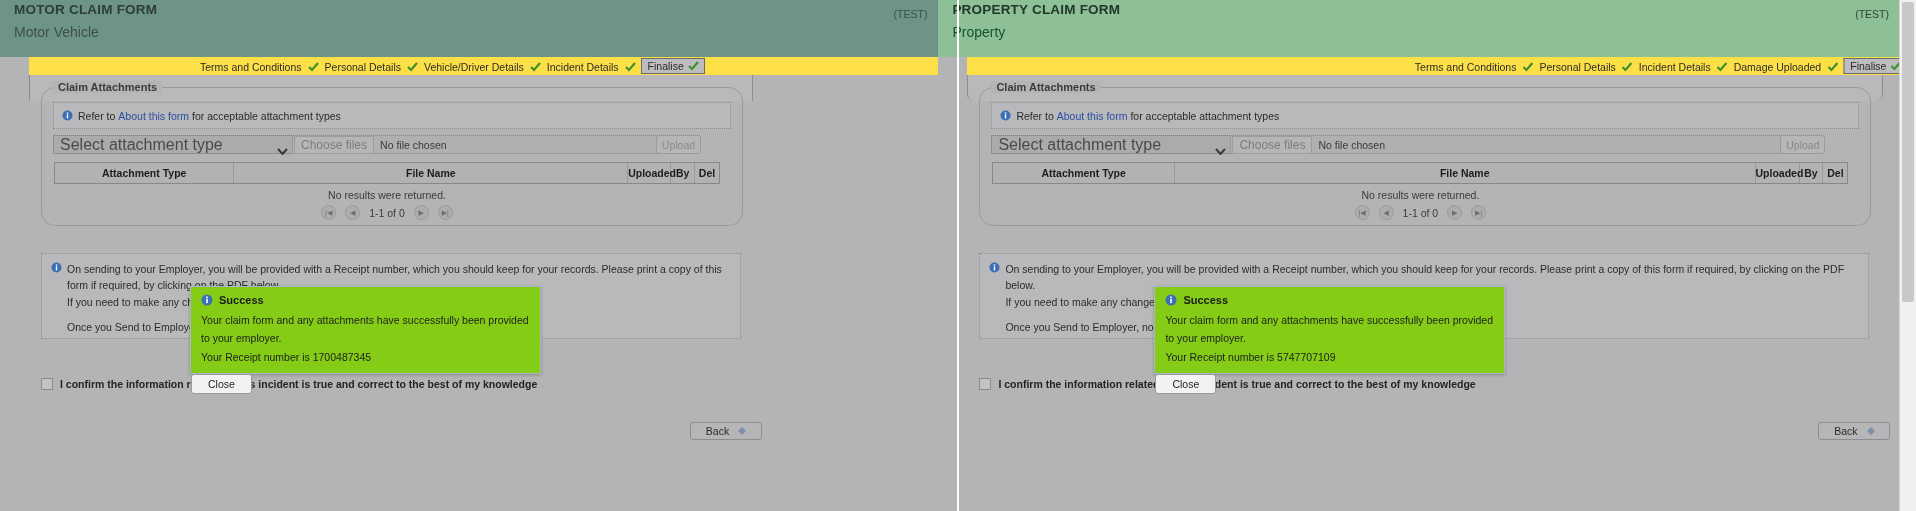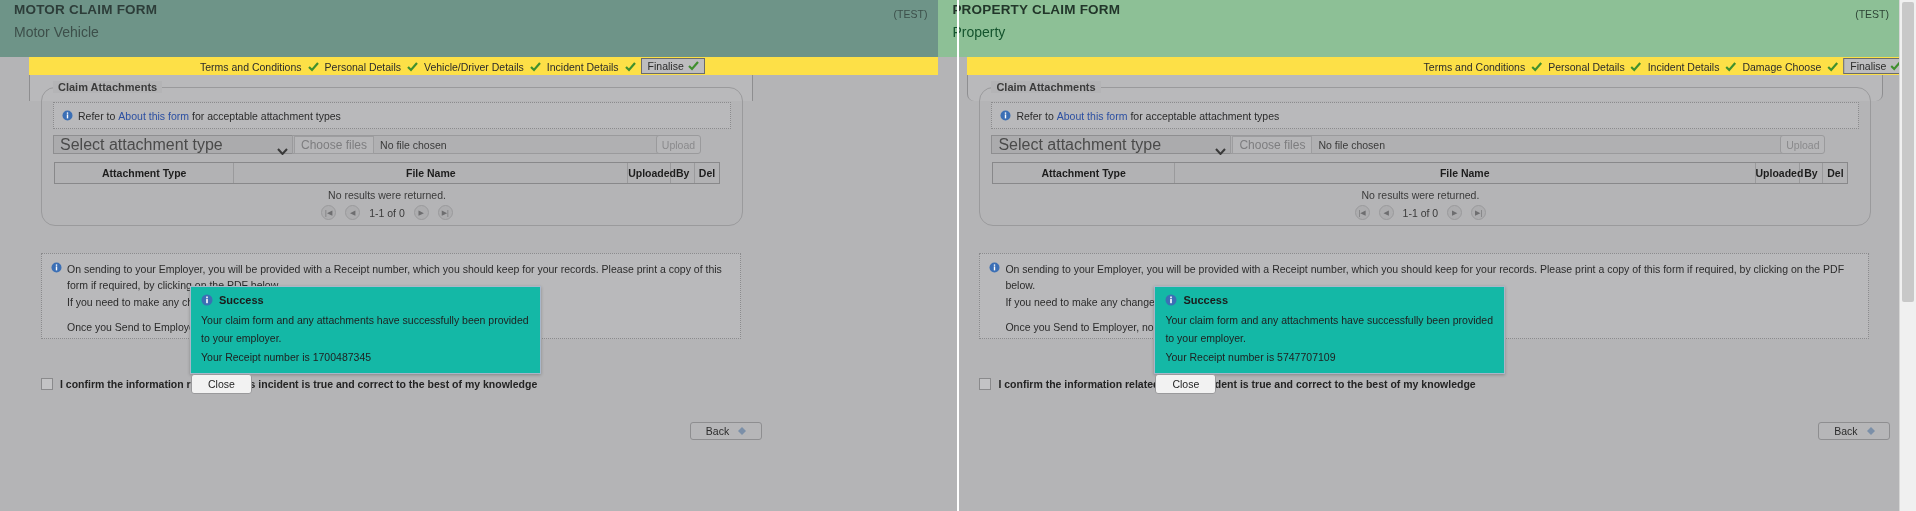--- a/index.html
+++ b/index.html
@@ -199,21 +199,21 @@
     border:1px solid #8e8e90;
     border-radius:3px;
     display:flex;align-items:center;justify-content:center;gap:9px;
     font-size:10.5px;color:#2b2b2b;
     padding:0 9px;
   }
 
   
   .dlg{
     position:absolute;
-    background:#14b8a6;
+    background:#84cc16;
     border:1px solid #a9b6c9;
     box-shadow:0 1px 3px rgba(0,0,0,.25);
     z-index:30;
   }
   .dlg-title{
     display:flex;align-items:center;gap:6px;
     padding:7px 10px 3px 10px;
     font-size:11px;font-weight:bold;color:#1b1b1b;
   }
   .dlg-body{
@@ -420,21 +420,21 @@
               <svg width="11" height="10" viewBox="0 0 11 10">
                 <path d="M1 5 L4 8 L10 1" stroke="#3f8f2e" stroke-width="2.2" fill="none"></path>
               </svg>
             </span>
           <span class="crumb">Incident Details</span>
           <span class="tick">
               <svg width="11" height="10" viewBox="0 0 11 10">
                 <path d="M1 5 L4 8 L10 1" stroke="#3f8f2e" stroke-width="2.2" fill="none"></path>
               </svg>
             </span>
-          <span class="crumb">Damage Choose</span>
+          <span class="crumb">Damage Uploaded</span>
           <span class="tick">
               <svg width="11" height="10" viewBox="0 0 11 10">
                 <path d="M1 5 L4 8 L10 1" stroke="#3f8f2e" stroke-width="2.2" fill="none"></path>
               </svg>
             </span>
           <span class="crumb-active">
             <span>Finalise</span>
             <span class="tick">
                 <svg width="11" height="10" viewBox="0 0 11 10">
                   <path d="M1 5 L4 8 L10 1" stroke="#3f8f2e" stroke-width="2.2" fill="none"></path>

